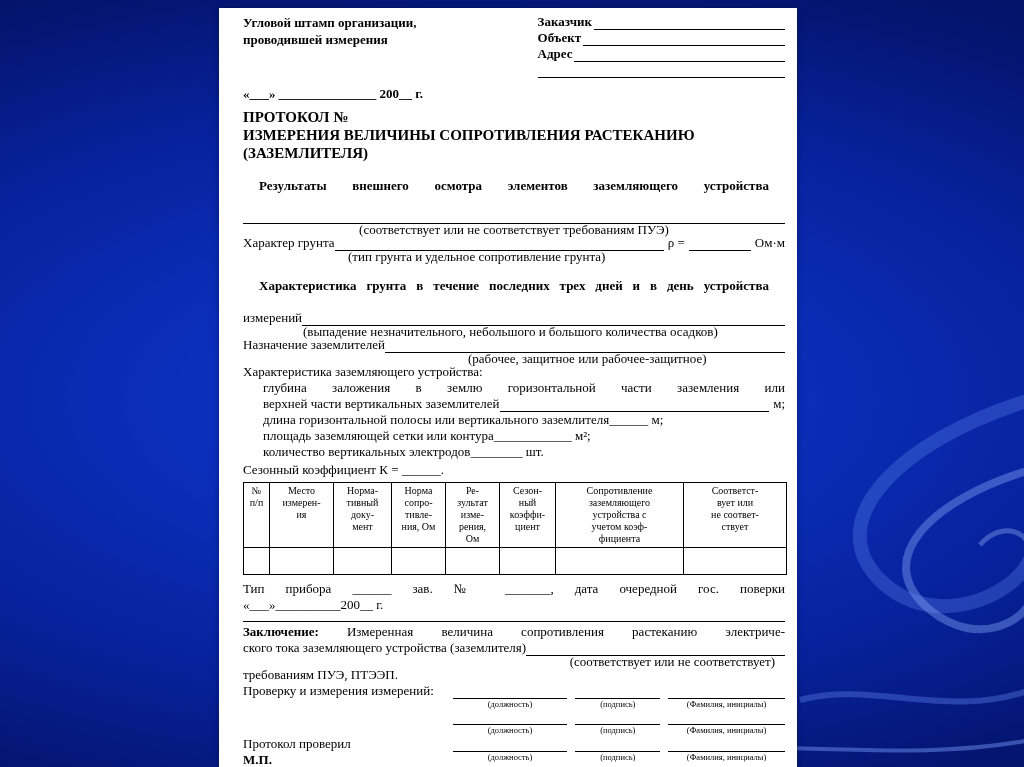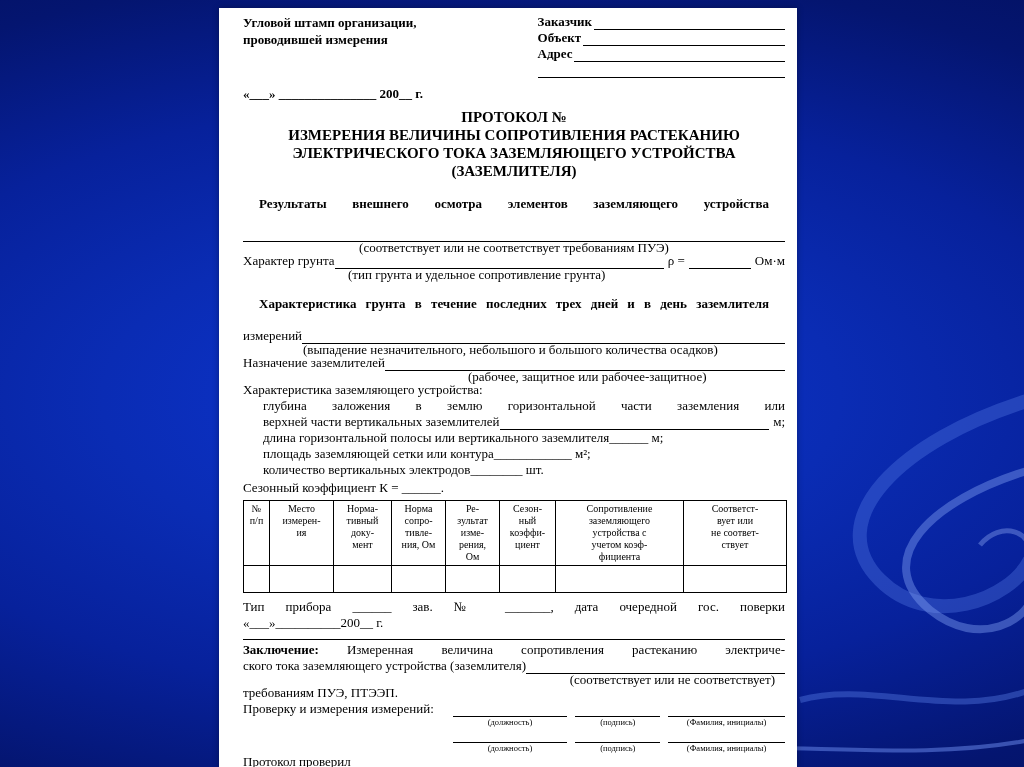--- a/index.html
+++ b/index.html
@@ -21,21 +21,21 @@
   .ufill{flex:1;border-bottom:1px solid #000;height:13px;min-width:18px;}
   .hint{font-size:13px;line-height:11px;color:#000;}
   .just{text-align:justify;text-align-last:justify;}
   .center{text-align:center;}
   .head-flex{display:flex;}
   .stamp{width:300px;font-weight:bold;line-height:17px;}
   .clients{width:252px;margin-left:auto;}
   .clients .row{height:16px;}
   .clients .lbl{font-weight:bold;white-space:nowrap;padding-right:2px;}
   .dateline{margin-top:8px;font-weight:bold;}
-  .title{margin-top:6px;font-weight:bold;font-size:15px;line-height:18px;text-align:center;}
+  .title{margin-top:6px;font-weight:bold;font-size:15px;line-height:18px;text-align:left;}
   .fullline{border-bottom:1px solid #000;height:13px;margin-top:1px;}
   .sec{margin:16px;font-weight:bold;}
   .indent{padding-left:20px;}
   table.meas{border-collapse:collapse;table-layout:fixed;width:100%;margin:4px 0 6px 0;}
   table.meas td{border:1px solid #000;font-size:10px;line-height:12px;text-align:center;vertical-align:top;padding:2px 1px;white-space:pre-line;}
   table.meas td.empty{height:22px;}
   .rule{border-bottom:1px solid #000;height:8px;margin-bottom:2px;}
   .hint-right{text-align:right;padding-right:10px;}
   .sig{display:flex;align-items:flex-end;}
   .sig .lead{width:210px;white-space:nowrap;}
@@ -87,38 +87,37 @@
           <span class="ufill"></span>
         </div>
       </div>
     </div>
 
     <div class="dateline">«___» _______________ 200__ г.</div>
 
     <div class="title">
       <div>ПРОТОКОЛ №</div>
       <div>ИЗМЕРЕНИЯ ВЕЛИЧИНЫ СОПРОТИВЛЕНИЯ РАСТЕКАНИЮ</div>
-      <div>ЭЛЕКТРИЧЕСКОГО ТОКА ЗАЗЕМЛЯЮЩЕГО УСТРОЙСТВА</div>
       <div>(ЗАЗЕМЛИТЕЛЯ)</div>
     </div>
 
     <div class="sec just">Результаты внешнего осмотра элементов заземляющего устройства</div>
     <div class="fullline"></div>
     <div class="hint center">(соответствует или не соответствует требованиям ПУЭ)</div>
 
     <div class="row">
       <span>Характер грунта</span>
       <span class="ufill"></span>
       <span style="padding:0 4px;">ρ =</span>
       <span class="u" style="width:62px;"></span>
       <span style="padding-left:4px;">Ом·м</span>
     </div>
     <div class="hint" style="padding-left:105px;">(тип грунта и удельное сопротивление грунта)</div>
 
-    <div class="sec just">Характеристика грунта в течение последних трех дней и в день заземлителя</div>
+    <div class="sec just">Характеристика грунта в течение последних трех дней и в день устройства</div>
     <div class="row">
       <span>измерений</span>
       <span class="ufill"></span>
     </div>
     <div class="hint" style="padding-left:60px;">(выпадение незначительного, небольшого и большого количества осадков)</div>
 
     <div class="row">
       <span>Назначение заземлителей</span>
       <span class="ufill"></span>
     </div>

